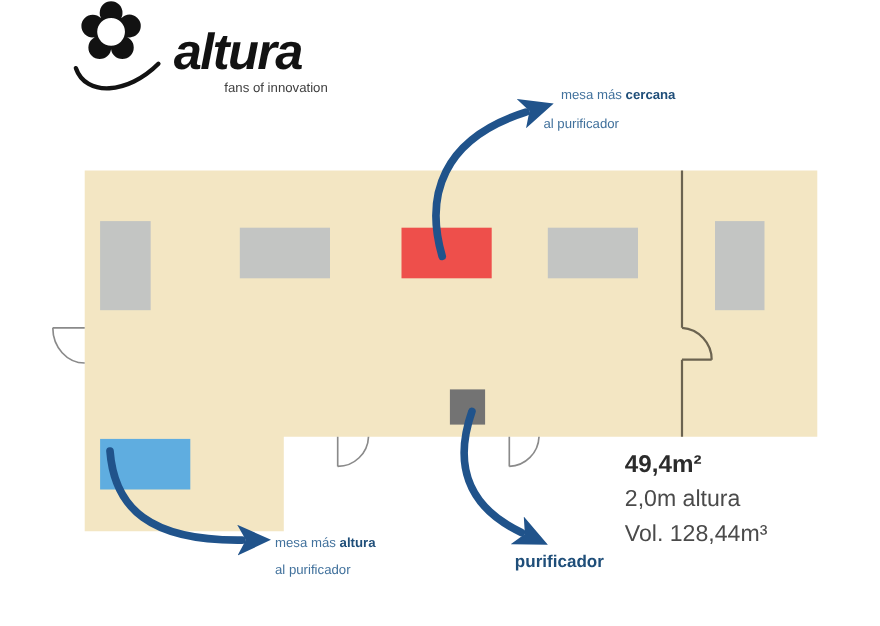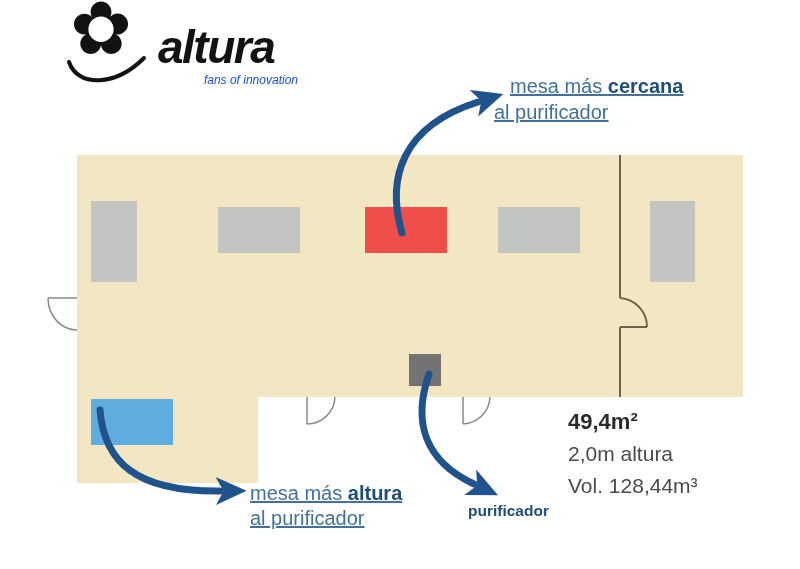--- a/index.html
+++ b/index.html
@@ -17,37 +17,37 @@
   }
   .logo-swoosh{position:absolute;left:62px;top:48px;}
   .logo-swoosh path{stroke:var(--logo_black);stroke-width:4;fill:none;stroke-linecap:round;}
   .brand{
     position:absolute;left:158px;top:20px;
     font-size:46px;font-weight:700;font-style:italic;letter-spacing:-1.5px;
     color:var(--logo_black);
   }
   .tagline{
     position:absolute;left:158px;top:73px;width:140px;text-align:right;
-    font-size:12px;font-style:italic;color:#1d4ed8;
+    font-size:12px;color:#404040;
   }
 
   
   .plan-svg{position:absolute;left:0;top:0;}
   .room-fill{fill:var(--room_fill);}
   .wall{stroke:var(--wall_line);stroke-width:2;fill:none;}
   .door{stroke:var(--door_line);stroke-width:1.5;fill:none;}
   .desk-gray{fill:var(--desk_gray);}
   .desk-red{fill:var(--nearest_desk);}
   .desk-blue{fill:var(--farthest_desk);}
   .purifier-rect{fill:var(--purifier);}
   .arrow{stroke:var(--arrow);stroke-width:7;fill:none;stroke-linecap:round;}
   .arrowhead{fill:var(--arrow);}
 
   
-  .ann{position:absolute;font-size:20px;color:var(--text_blue);line-height:26px;white-space:nowrap;text-decoration:underline;}
+  .ann{position:absolute;font-size:12px;color:var(--text_blue);line-height:26px;white-space:nowrap;}
   .ann b{color:var(--text_blue_bold);font-weight:700;}
   .ann-top{left:494px;top:73px;}
   .ann-top .l1{padding-left:16px;}
   .ann-bottom{left:250px;top:481px;line-height:25px;}
   .purifier-label{
     position:absolute;left:447px;top:502px;
     font-size:15.5px;font-weight:700;color:var(--text_blue_bold);margin-left:21px;
   }
 
   

